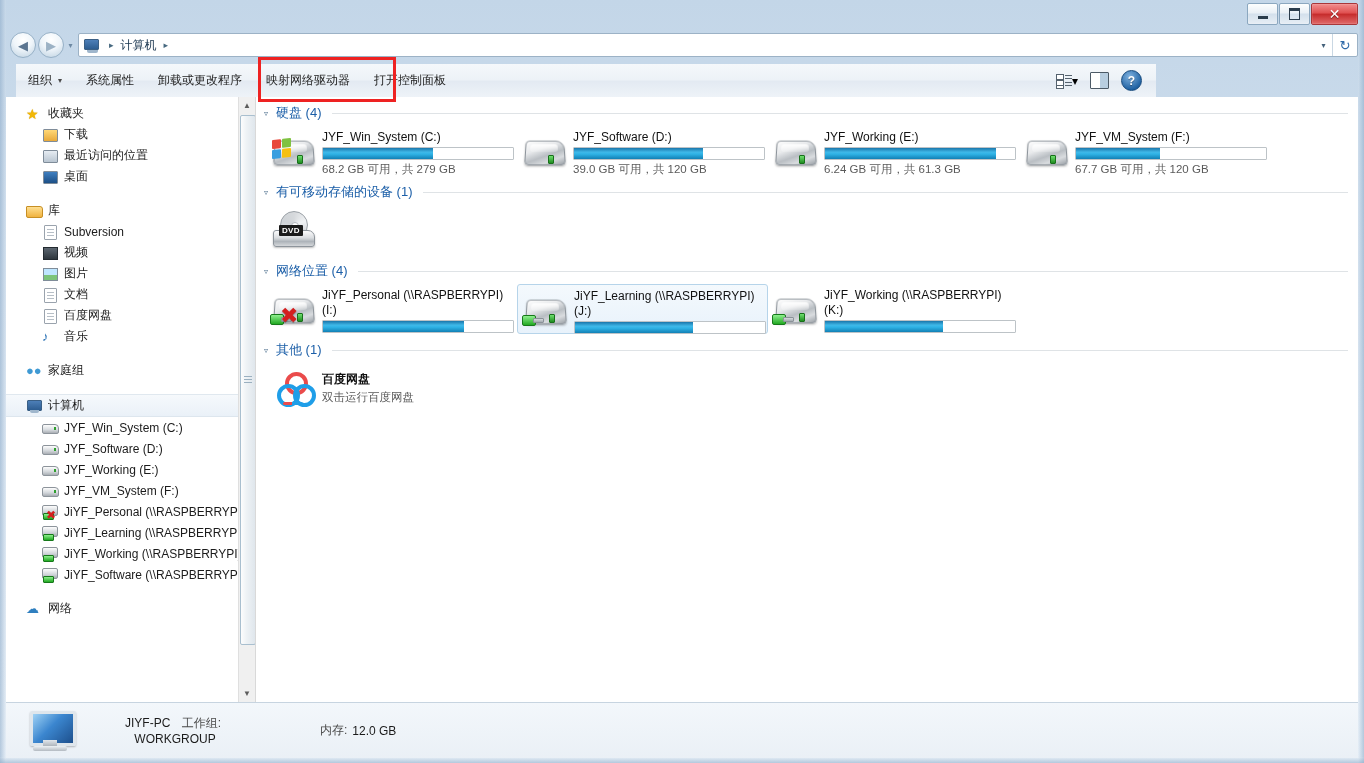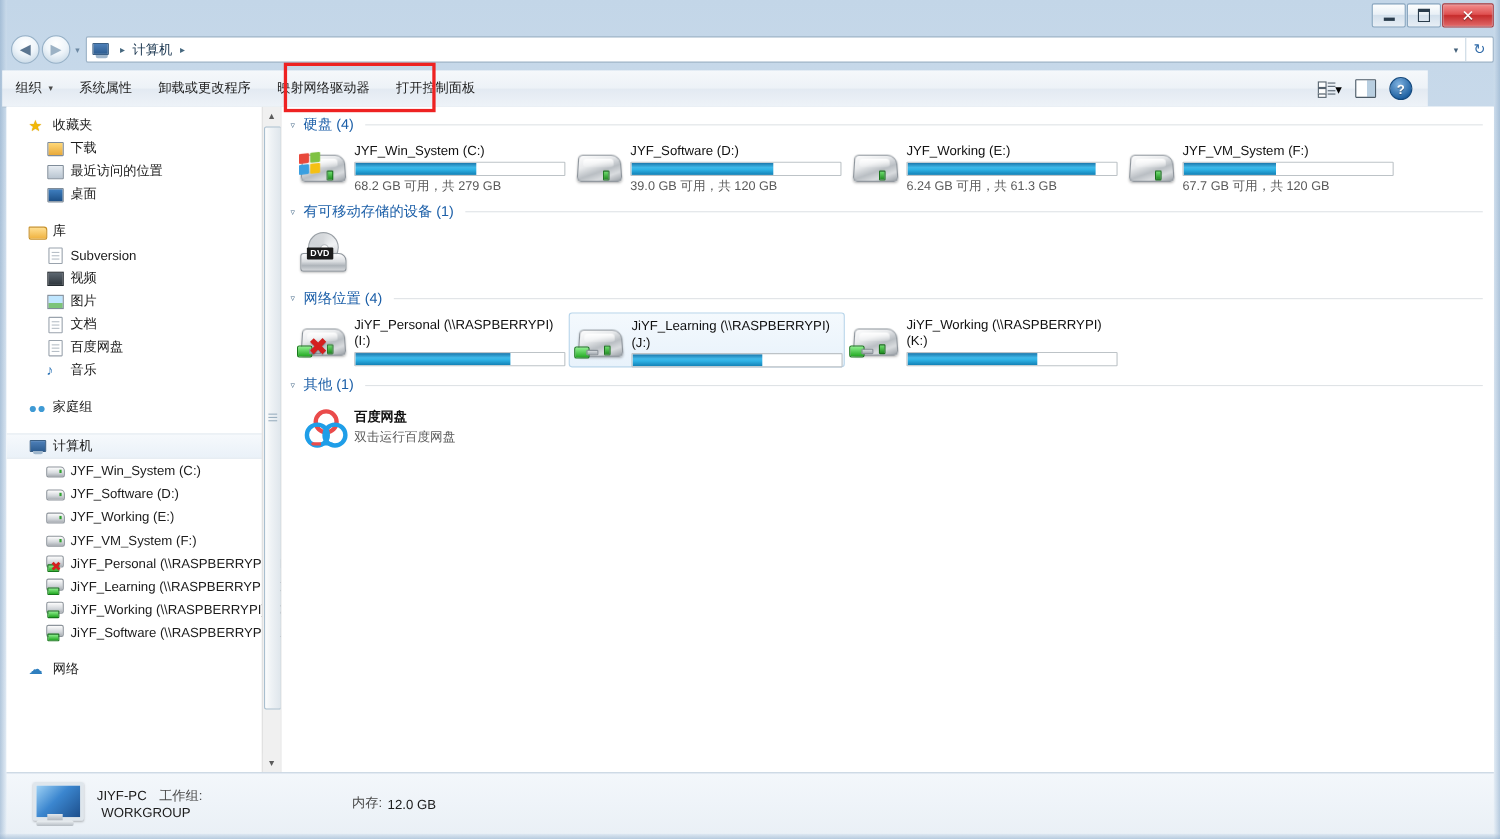--- a/index.html
+++ b/index.html
@@ -162,22 +162,22 @@
   .searchbox input::placeholder { color: #7b7b7b; font-style: italic; }
   .search-icon {
     width: 22px; height: 20px;
     display:flex; align-items:center; justify-content:center;
     color:#2f6aa8; font-size: 13px;
   }
 
   
   .toolbar {
     position: absolute;
-    left: 2px; top: 64px;
-    width: 1296px; height: 33px;
+    left: 16px; top: 64px;
+    width: 1140px; height: 33px;
     background: linear-gradient(180deg,#f5f8fb 0%, #edf2f7 48%, #e3eaf2 52%, #eef3f8 100%);
     border-bottom: 1px solid #b5c6d6;
     display: flex;
     align-items: center;
   }
   .tb-item {
     height: 32px;
     padding: 0 12px;
     display: flex; align-items: center;
     font-size: 12px; color: #222;
@@ -551,20 +551,21 @@
 
   
   .statusbar {
     position: absolute;
     left: 6px; top: 702px;
     width: 1352px; height: 55px;
     background: linear-gradient(180deg,#f3f7fb 0%, #eaf0f6 100%);
     border-top: 1px solid #c7d4e0;
     display: flex;
     align-items: center;
+    text-align: center;
   }
   .sb-icon {
     width: 54px; height: 44px; margin-left: 18px; flex:none; position:relative;
   }
   .monitor-screen {
     position:absolute; left:6px; top:2px; width:40px; height:29px;
     background: linear-gradient(135deg,#9fd2f5 0%, #3b86cf 45%, #1d4f8c 100%);
     border: 3px solid #dfe6ec;
     border-radius: 2px;
     box-shadow: 0 1px 2px rgba(0,0,0,.25);

